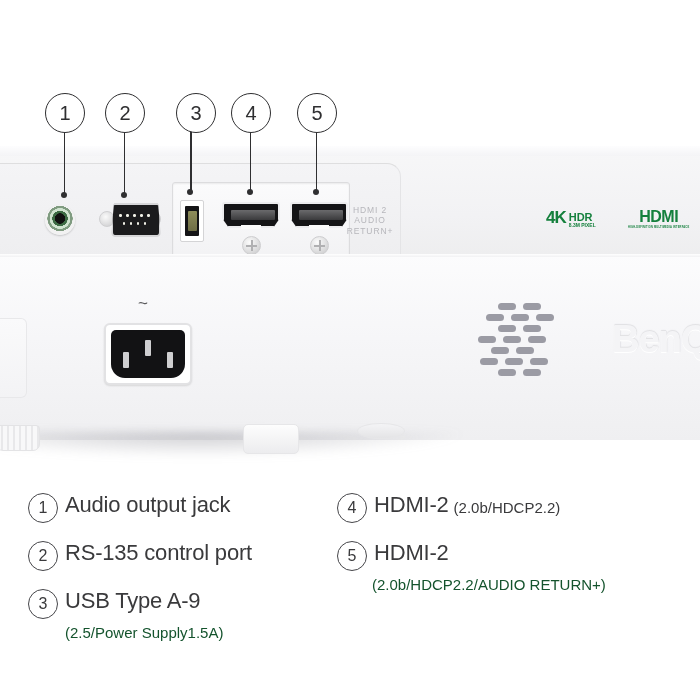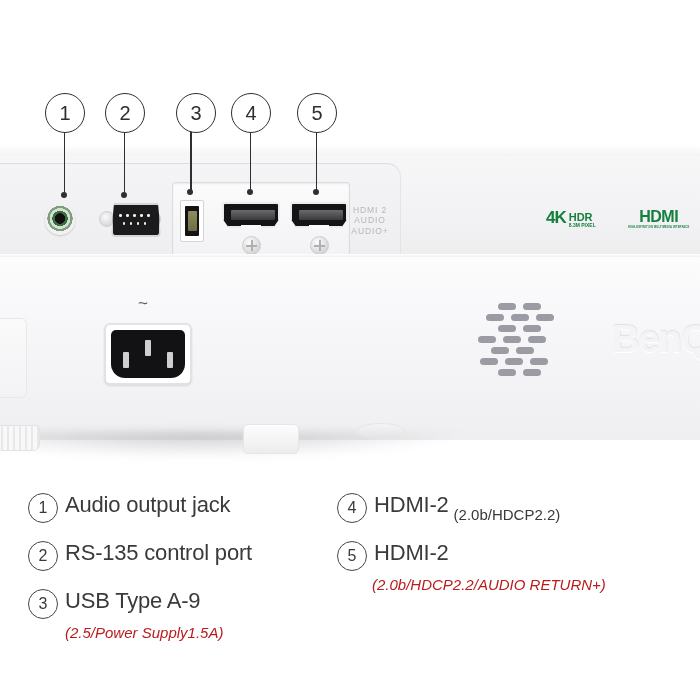--- a/index.html
+++ b/index.html
@@ -132,21 +132,21 @@
 
   
   #legend{position:absolute;left:0;top:482px;width:700px;height:218px;}
   .lg-item{position:absolute;display:flex;align-items:flex-start;}
   .lg-num{flex:0 0 auto;width:28px;height:28px;border-radius:50%;
       border:1.5px solid #46464a;display:flex;align-items:center;justify-content:center;
       font-size:16px;color:#3a3a3c;line-height:1;margin-top:1px;}
   .lg-main{font-size:22px;color:#3a3a3c;margin-left:7px;letter-spacing:-.2px;
       white-space:nowrap;line-height:1.15;}
   .lg-sub{font-size:15px;color:#3a3a3c;margin-left:5px;white-space:nowrap;}
-  .lg-sub2{position:absolute;font-size:15px;color:#b91c1c;white-space:nowrap;font-style:italic;}
+  .lg-sub2{position:absolute;font-size:15px;color:#14532d;white-space:nowrap;}
 </style>
 </head>
 <body>
 
 <div id="stage">
 
   <div id="projector">
 
     <div class="body-top"></div>
     <div class="top-sheen"></div>
@@ -204,21 +204,21 @@
       <span style="font-size:11px;">⌂—•</span>
       <span style="font-size:10px;">⚡</span>
       <span>1.5A</span>
     </div>
 
     <div class="silk" style="left:226px;top:262px;width:62px;">HDMI 1</div>
 
     <div class="silk" style="left:336px;top:205px;width:68px;">
       <div>HDMI 2</div>
       <div>AUDIO</div>
-      <div>AUDIO+</div>
+      <div>RETURN+</div>
     </div>
 
     <div class="body-lower"></div>
     <div class="body-lower-edge"></div>
     <div class="left-notch"></div>
 
     <div class="ac-sym">~</div>
     <div class="power">
       <div class="power-in">
         <div class="pslot mid"></div>
@@ -312,21 +312,21 @@
 
     <div class="lg-item" style="left:28px;top:106px">
       <div class="lg-num">3</div>
       <div class="lg-main">USB Type A-9</div>
     </div>
     <div class="lg-sub2" style="left:65px;top:142px">(2.5/Power Supply1.5A)</div>
 
     <div class="lg-item" style="left:337px;top:10px">
       <div class="lg-num">4</div>
       <div class="lg-main">HDMI-2</div>
-      <div class="lg-sub" style="margin-top:14px">(2.0b/HDCP2.2)</div>
+      <div class="lg-sub" style="margin-top:7px">(2.0b/HDCP2.2)</div>
     </div>
 
     <div class="lg-item" style="left:337px;top:58px">
       <div class="lg-num">5</div>
       <div class="lg-main">HDMI-2</div>
     </div>
     <div class="lg-sub2" style="left:372px;top:94px">(2.0b/HDCP2.2/AUDIO RETURN+)</div>
   </div>
 </div>
 

